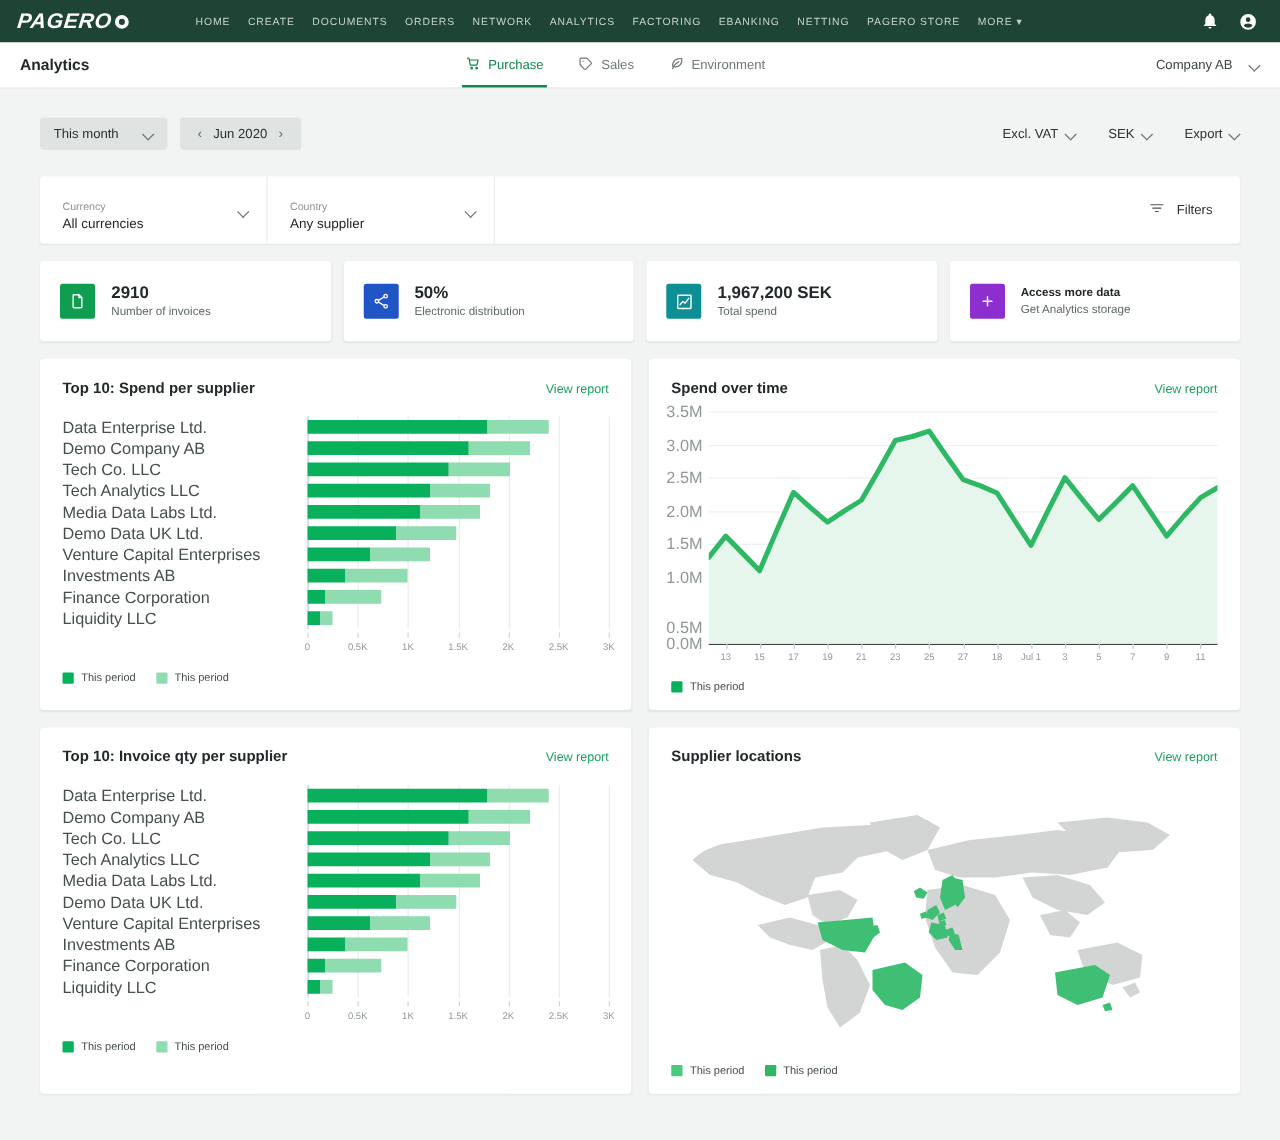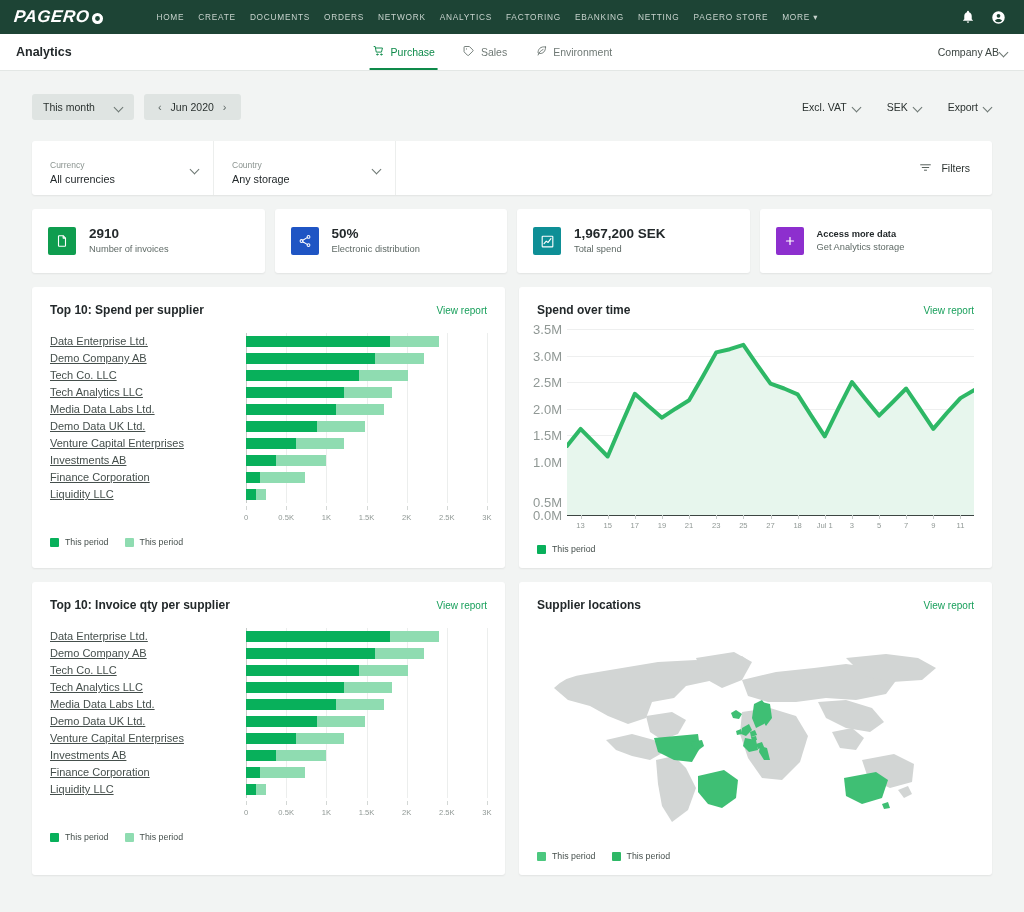--- a/index.html
+++ b/index.html
@@ -40,21 +40,21 @@
           position:absolute; left:50%; transform:translateX(-58%); height:100%; }
   .tab {
     display:flex; align-items:center; gap:6px; height:100%;
     font-size:10.5px; color:#6f7975; cursor:pointer; position:relative;
     padding:0 3px;
   }
   .tab.active { color:#0e8a4a; font-weight:normal; }
   .tab.active::after {
     content:""; position:absolute; left:0; right:0; bottom:0; height:2.5px; background:#0e8a4a;
   }
-  .company { margin-left:auto; font-size:10.5px; color:#3c4542; display:flex; align-items:center; gap:1px; cursor:pointer; }
+  .company { margin-left:auto; font-size:10.5px; color:#3c4542; display:flex; align-items:center; gap:14px; cursor:pointer; }
 
   
   .toolbar { display:flex; align-items:center; padding:16px 32px 0 32px; height:56px; }
   .pill {
     background:#dfe4e2; border-radius:3px; height:26px; display:flex; align-items:center;
     padding:0 11px; font-size:10.5px; color:#2b3230; cursor:pointer; gap:20px;
   }
   .pill.date { gap:0; padding:0 7px; }
   .date-arrow { padding:0 7px; color:#5c6663; font-size:11px; cursor:pointer; line-height:1; }
   .date-label { font-size:10.5px; padding:0 2px; }
@@ -107,21 +107,21 @@
     box-shadow:0 1px 2px rgba(0,0,0,0.07); padding:16px 18px 14px 18px;
     min-width:0;
   }
   .card-head { display:flex; align-items:baseline; margin-bottom:12px; }
   .card-title { font-size:12px; font-weight:bold; color:#23292b; }
   .view-report { margin-left:auto; font-size:10px; color:#19a05c; cursor:pointer; }
 
   
   .bar-wrap { display:flex; }
   .bar-labels { width:196px; flex:0 0 196px; padding-top:4px; }
-  .bar-label { font-size:11px; color:#454f4c; height:17px; line-height:17px; white-space:nowrap;text-decoration:underline; }
+  .bar-label { font-size:13px; color:#454f4c; height:17px; line-height:17px; white-space:nowrap; }
   .bar-plot { flex:1; position:relative; padding-top:4px; }
   .bar-rows { position:relative; }
   .bar-row { height:17px; display:flex; align-items:center; position:relative; z-index:2; }
   .bar-seg { height:11px; }
   .grid-lines { position:absolute; inset:0 0 0 0; z-index:1; }
   .gline { position:absolute; top:0; bottom:0; width:1px; background:#eceeed; }
   .gline.zero { background:#c6cbc9; }
   .bar-axis { position:relative; height:18px; margin-top:3px; }
   .tick { position:absolute; top:0; width:1px; height:4px; background:#d3d7d5; }
   .tick-label { position:absolute; top:7px; font-size:7.6px; color:#909895; transform:translateX(-50%); white-space:nowrap; }
@@ -249,21 +249,21 @@
 </div>
 
 <div class="filterbar">
   <div class="filter-cell">
     <div class="filter-label">Currency</div>
     <div class="filter-value">All currencies</div>
     <span class="caret filter-caret"></span>
   </div>
   <div class="filter-cell">
     <div class="filter-label">Country</div>
-    <div class="filter-value">Any storage</div>
+    <div class="filter-value">Any supplier</div>
     <span class="caret filter-caret"></span>
   </div>
   <div class="filters-btn">
     <span>
       <svg width="13" height="13" viewBox="0 0 24 24" stroke="#4a5450" stroke-width="1.7" stroke-linecap="round">
           <line x1="3" y1="7" x2="21" y2="7"></line>
           <line x1="6" y1="12" x2="18" y2="12"></line>
           <line x1="10" y1="17" x2="14" y2="17"></line>
         </svg>
     </span>

